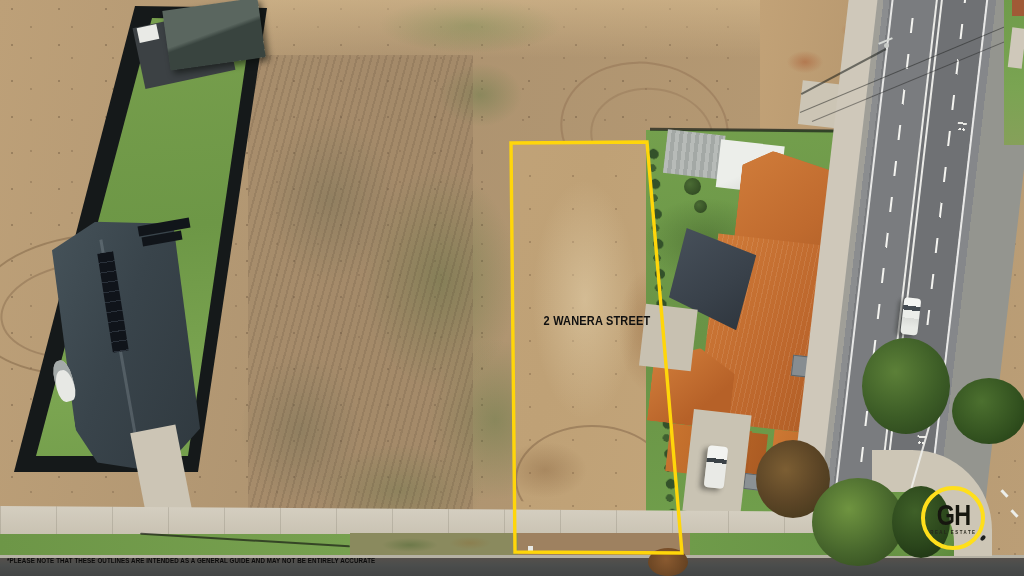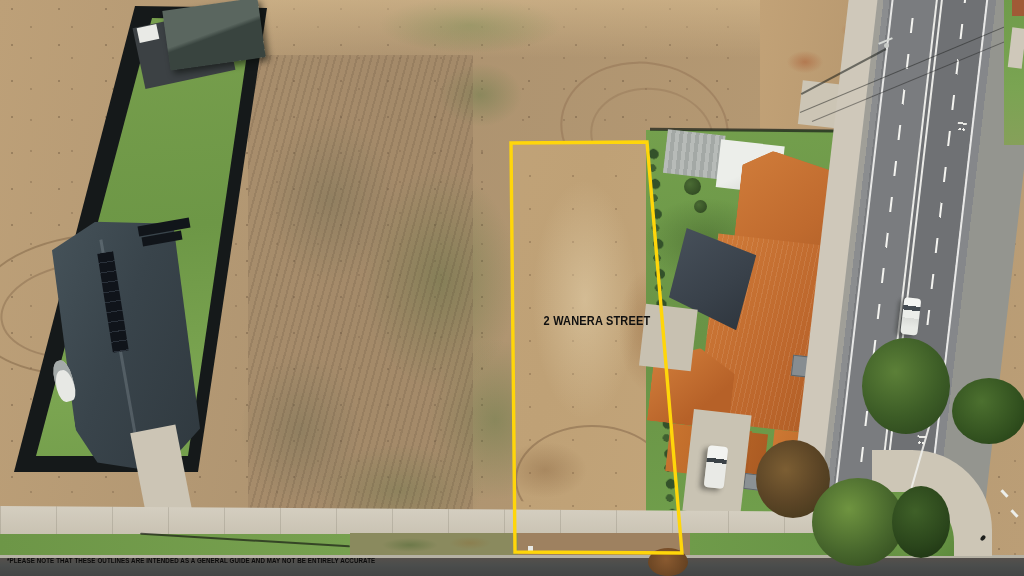--- a/index.html
+++ b/index.html
@@ -298,14 +298,18 @@
     background:radial-gradient(circle at 40% 35%,#4c702f 0%,#32511f 60%,#203a13 100%);filter:blur(.5px);"></div>
   <div class="tree" style="left:648px;top:548px;width:40px;height:28px;
     background:radial-gradient(circle at 45% 40%,#8a5a30,#5c3c1e);filter:blur(.5px);"></div>
 
   <svg class="abs" style="left:0;top:0;" width="1024" height="576" viewBox="0 0 1024 576">
     <polygon points="511,143 647,142 682,553 515,552" fill="none" stroke="#FFD60A" stroke-width="3.4" stroke-linejoin="miter"></polygon>
   </svg>
 
   <div class="abs lot-label">2 WANERA STREET</div>
   <div class="abs disclaimer">*PLEASE NOTE THAT THESE OUTLINES ARE INTENDED AS A GENERAL GUIDE AND MAY NOT BE ENTIRELY ACCURATE</div>
+  <div class="abs gh-logo">
+    <div class="gh-initials">GH</div>
+    <div class="gh-sub">REAL ESTATE</div>
+  </div>
 
 </div>
 
 </body></html>

